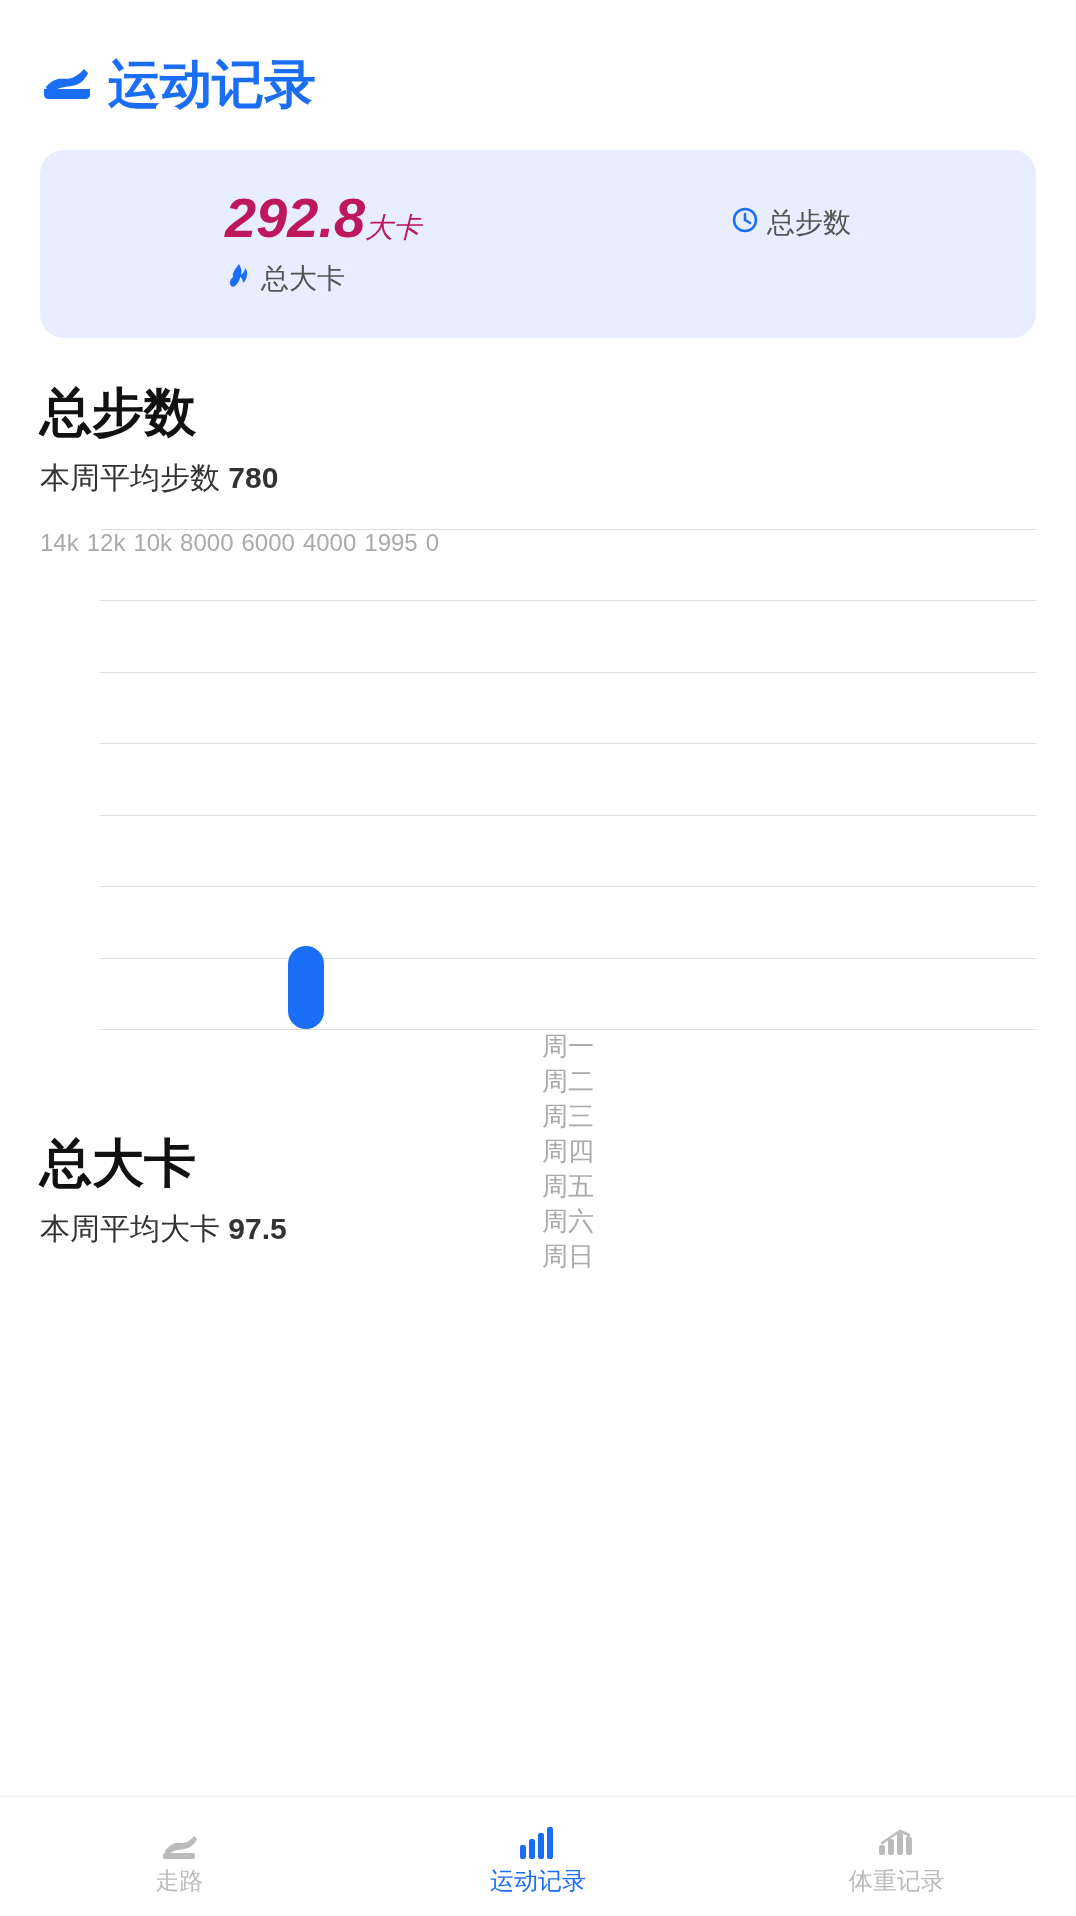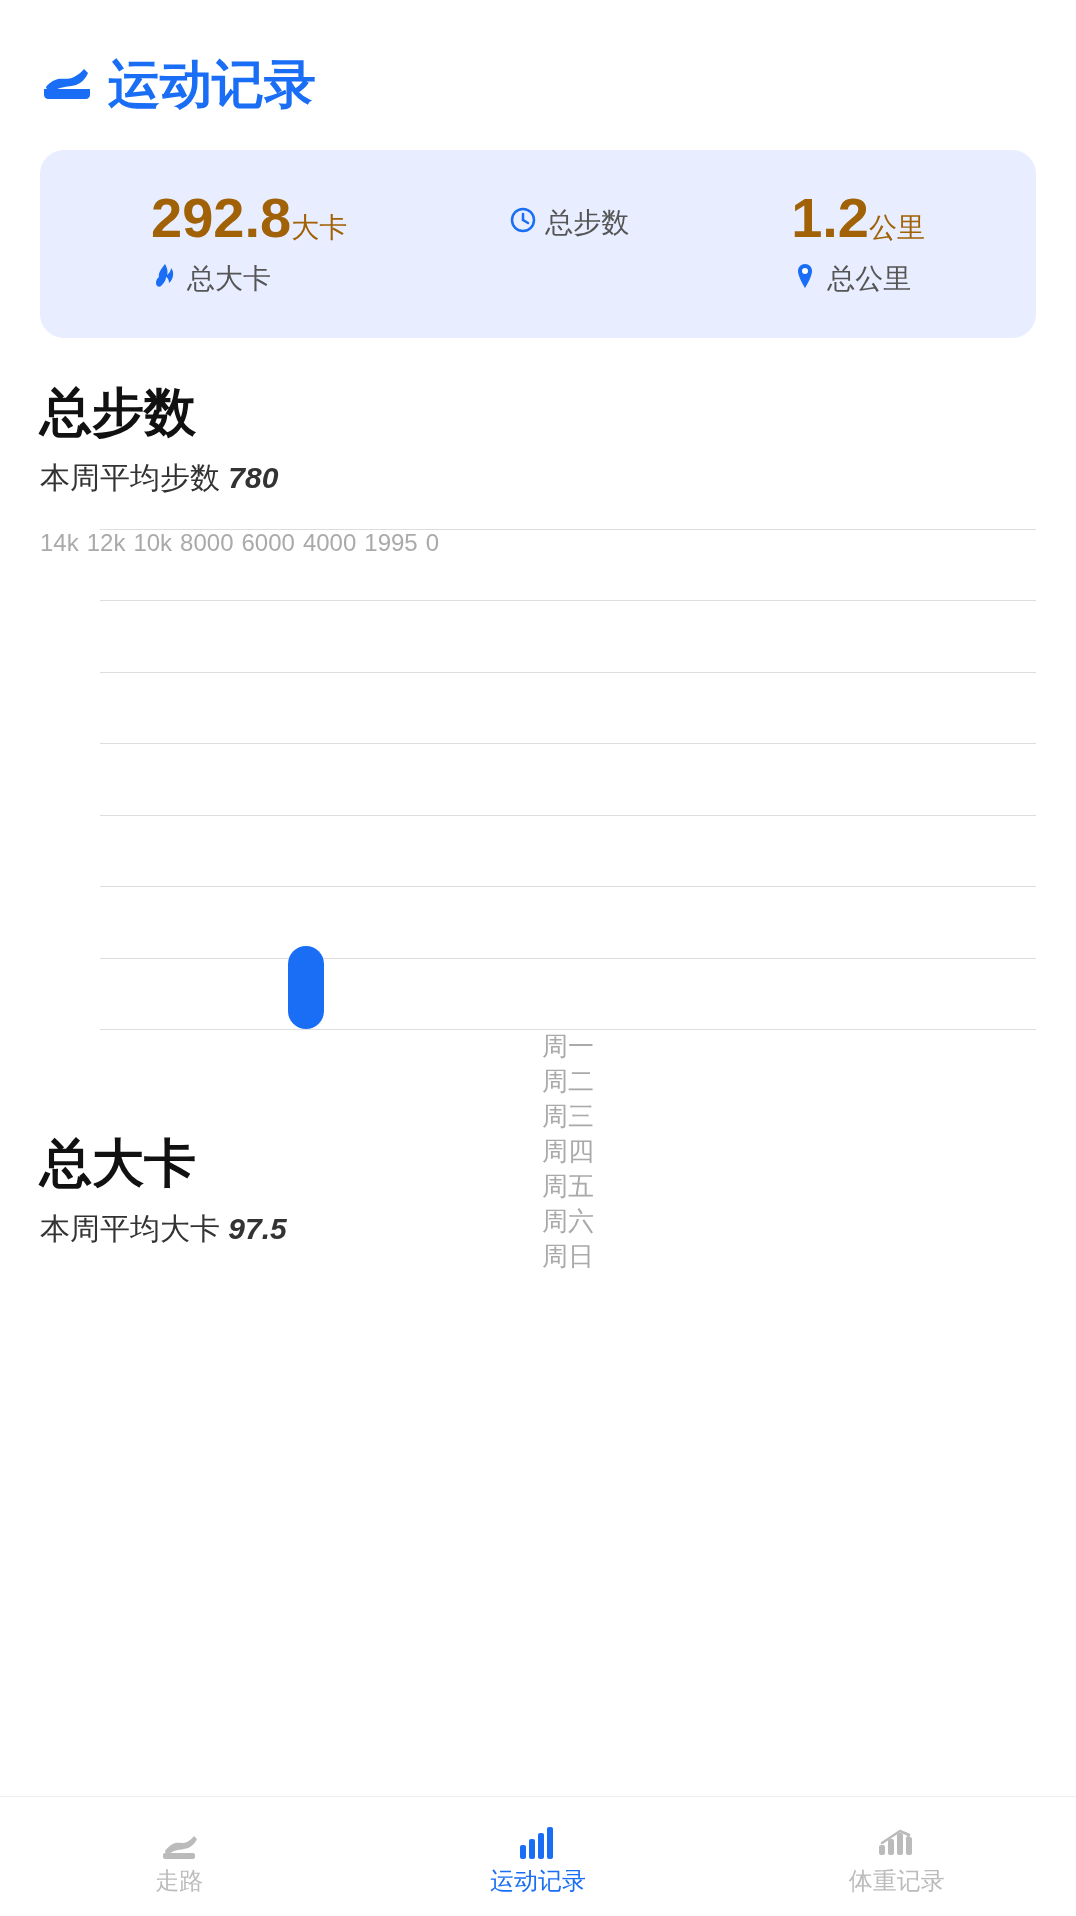--- a/index.html
+++ b/index.html
@@ -48,22 +48,23 @@
       align-items: flex-start;
     }
     .stat-item {
       display: flex;
       flex-direction: column;
       align-items: flex-start;
     }
     .stat-value {
       font-size: 56px;
       font-weight: 800;
-      color: #a16207;
+      color: #be185d;
       line-height: 1;
+      font-style: italic;
     }
     .stat-value .unit {
       font-size: 28px;
       font-weight: 500;
     }
     .stat-label {
       margin-top: 14px;
       display: flex;
       align-items: center;
       gap: 8px;
@@ -83,21 +84,20 @@
       margin-bottom: 10px;
     }
     .section-subtitle {
       font-size: 30px;
       color: #333;
       font-weight: 500;
       margin-bottom: 30px;
     }
     .section-subtitle .avg-val {
       font-weight: 700;
-      font-style: italic;
     }
 
     
     .chart-container {
       position: relative;
       width: 100%;
       height: 560px;
     }
     .y-label {
       font-size: 24px;
@@ -185,34 +185,20 @@
           <svg class="svg-icon-small" viewBox="0 0 28 28" fill="#1a6ef5" xmlns="http://www.w3.org/2000/svg">
             <circle cx="14" cy="14" r="11" stroke="#1a6ef5" stroke-width="2.5" fill="none"></circle>
             <line x1="14" y1="8" x2="14" y2="14" stroke="#1a6ef5" stroke-width="2.5" stroke-linecap="round"></line>
             <line x1="14" y1="14" x2="19" y2="17" stroke="#1a6ef5" stroke-width="2.5" stroke-linecap="round"></line>
           </svg>
         </span>
         <span>总步数</span>
       </div>
     </div>
 
-    <div class="stat-item">
-      <div class="stat-value">
-        <span>1.2</span><span class="unit">公里</span>
-      </div>
-      <div class="stat-label">
-        <span>
-          <svg class="svg-icon-small" viewBox="0 0 28 28" fill="#1a6ef5" xmlns="http://www.w3.org/2000/svg">
-            <path d="M14 2 C10 2 7 5 7 9 C7 15 14 26 14 26 C14 26 21 15 21 9 C21 5 18 2 14 2 Z"></path>
-            <circle cx="14" cy="9" r="3" fill="white"></circle>
-          </svg>
-        </span>
-        <span>总公里</span>
-      </div>
-    </div>
   </div>
 
   <div class="section">
     <div class="section-title">总步数</div>
     <div class="section-subtitle">
       <span>本周平均步数</span>&nbsp;<span class="avg-val">780</span>
     </div>
 
     <div class="chart-container">
 

